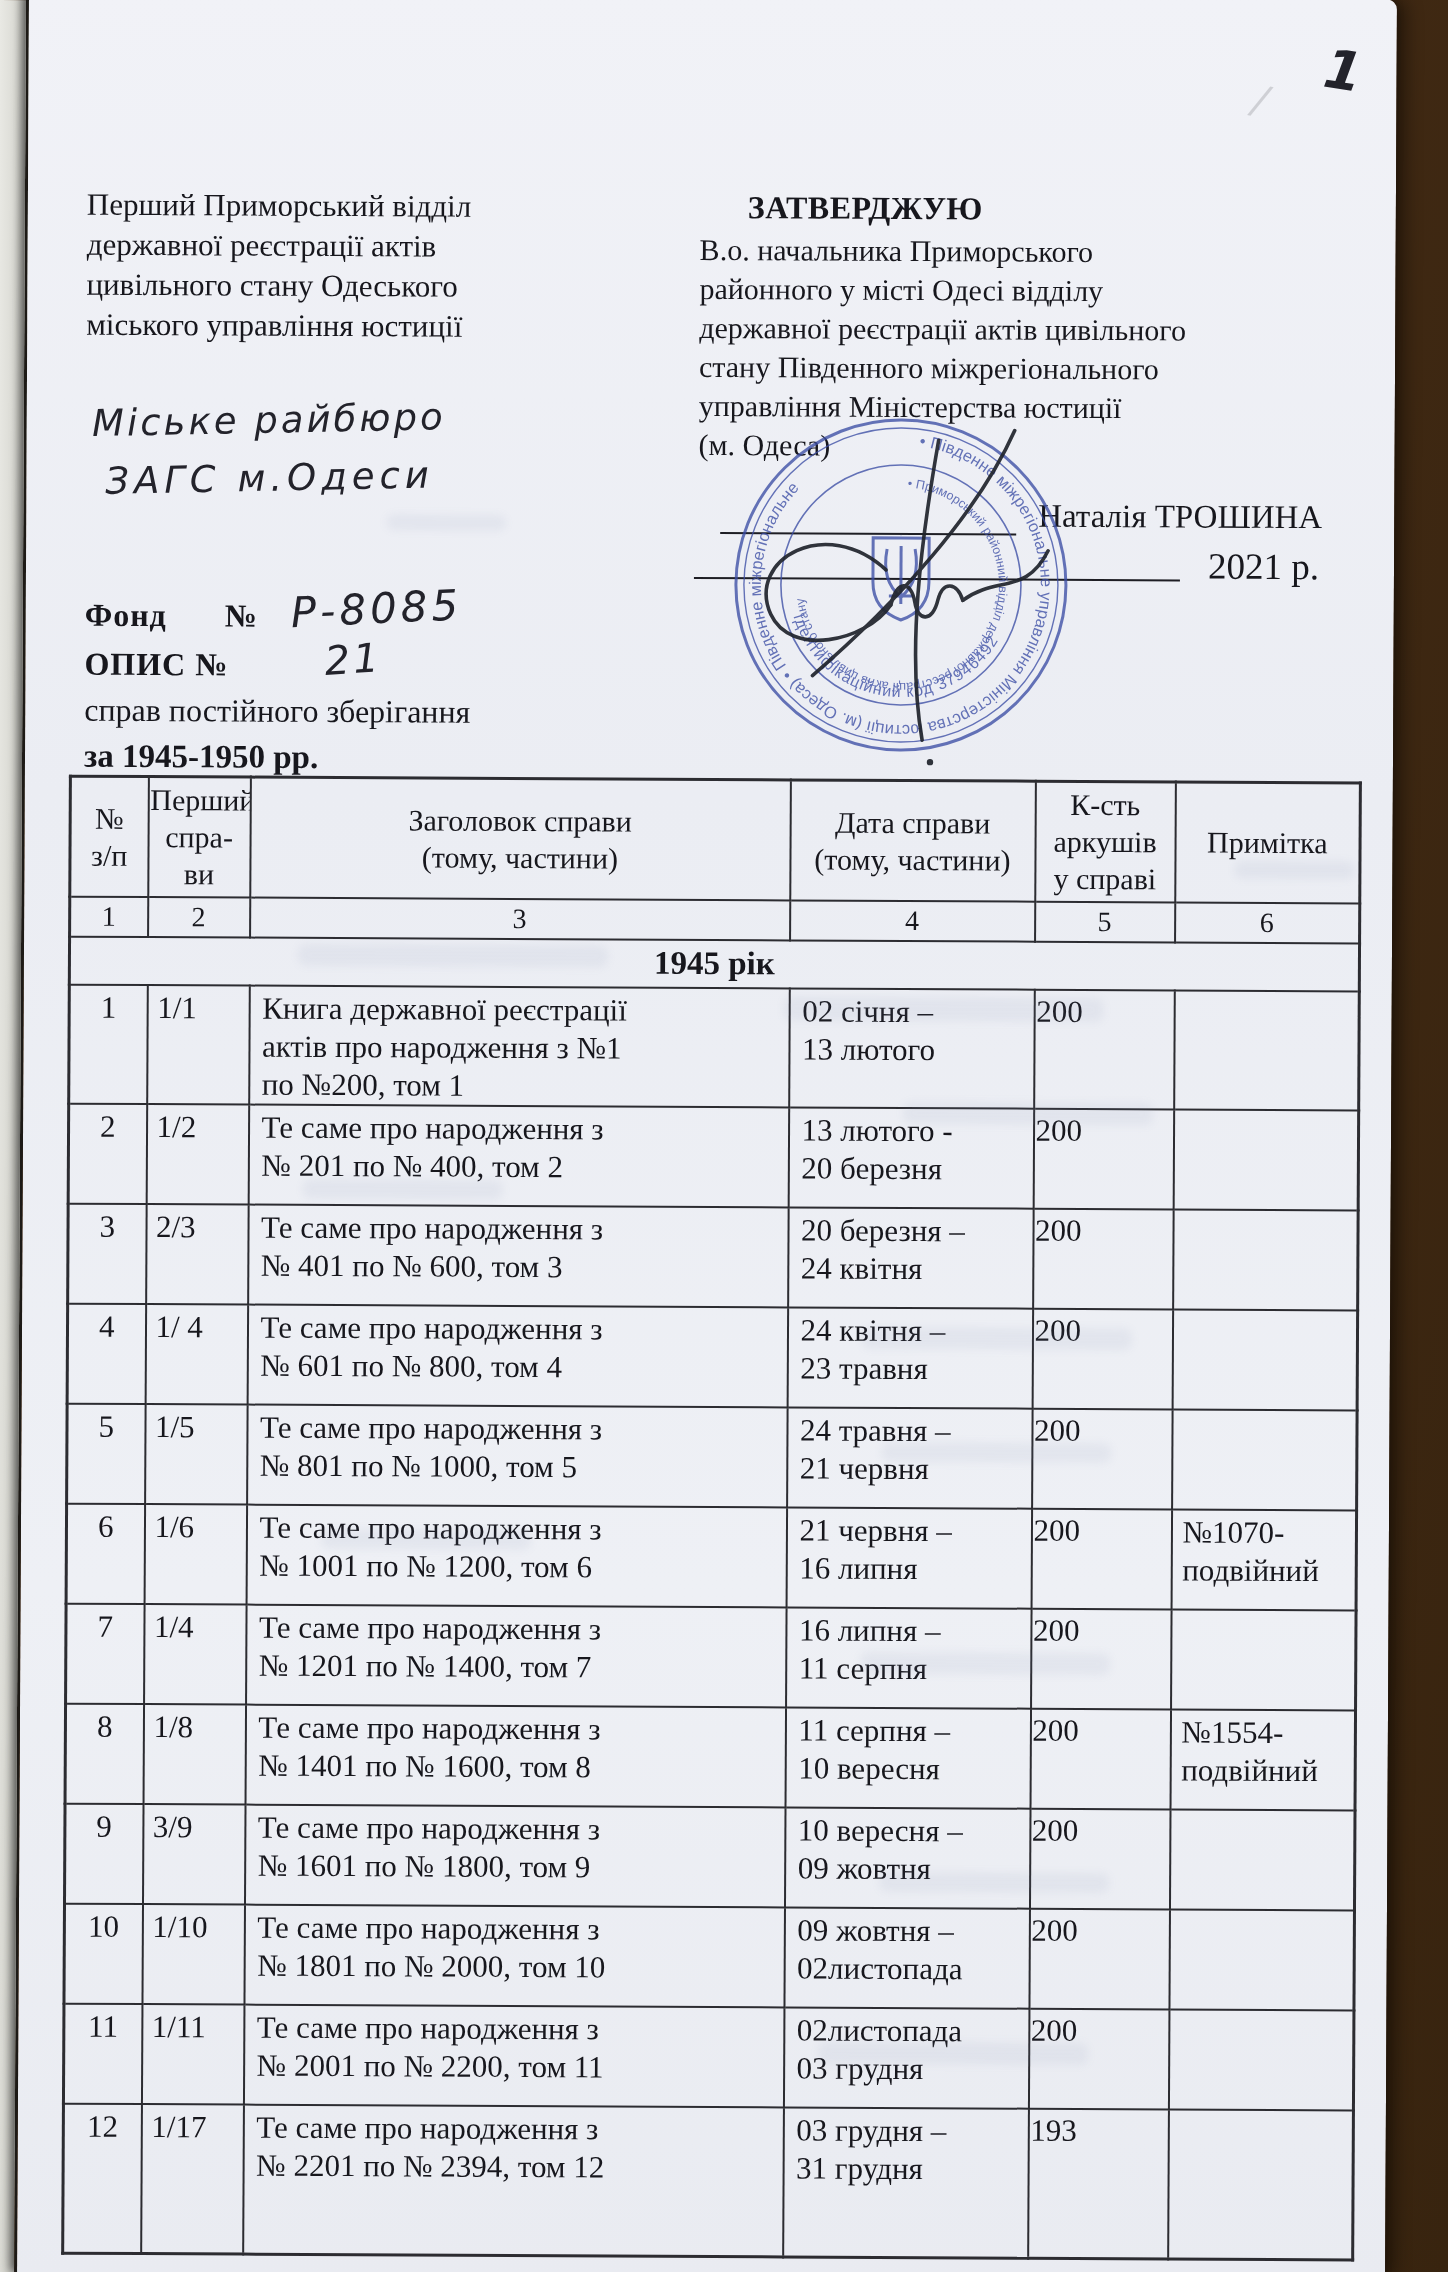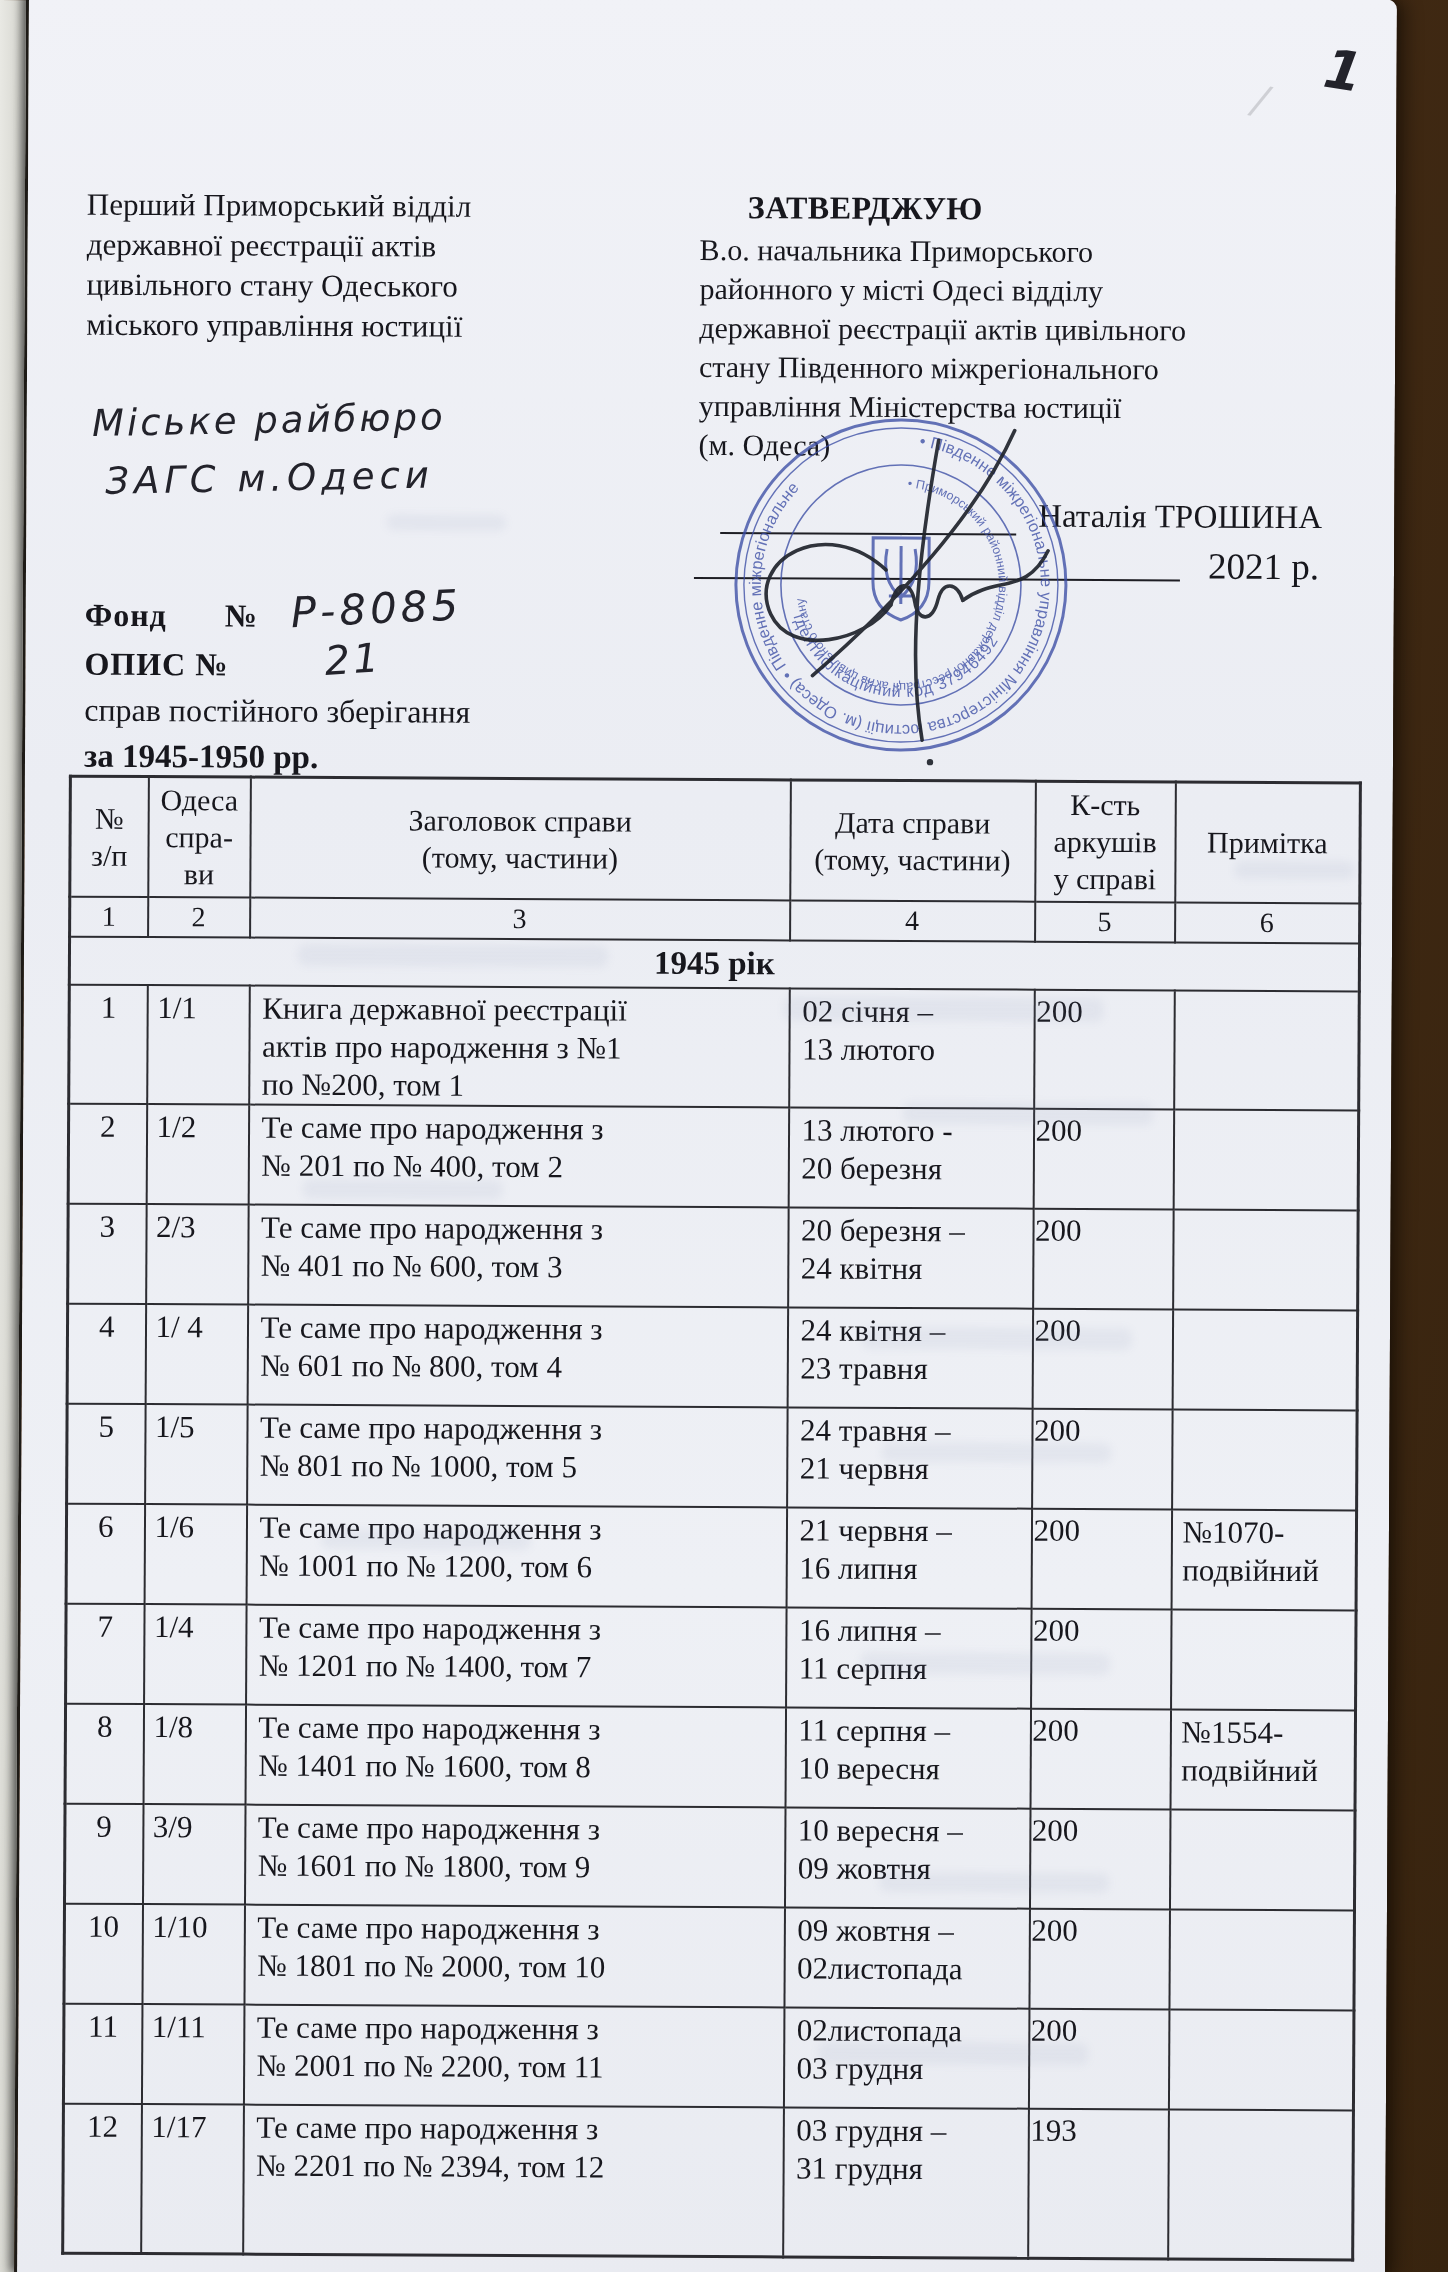--- a/index.html
+++ b/index.html
@@ -179,21 +179,21 @@
         <col style="width:102px">
         <col style="width:540px">
       <col style="width:245px">
         <col style="width:140px">
         <col style="width:185px">
     </colgroup>
     <tbody>
       <tr class="r-head">
         <td class="hd">№
 з/п</td>
-        <td class="hd">Одеса
+        <td class="hd">Перший
 спра-
 ви</td>
         <td class="hd">Заголовок справи
 (тому, частини)</td>
         <td class="hd">Дата справи
 (тому, частини)</td>
         <td class="hd">К-сть
 аркушів
 у справі</td>
         <td class="hd">Примітка</td>

